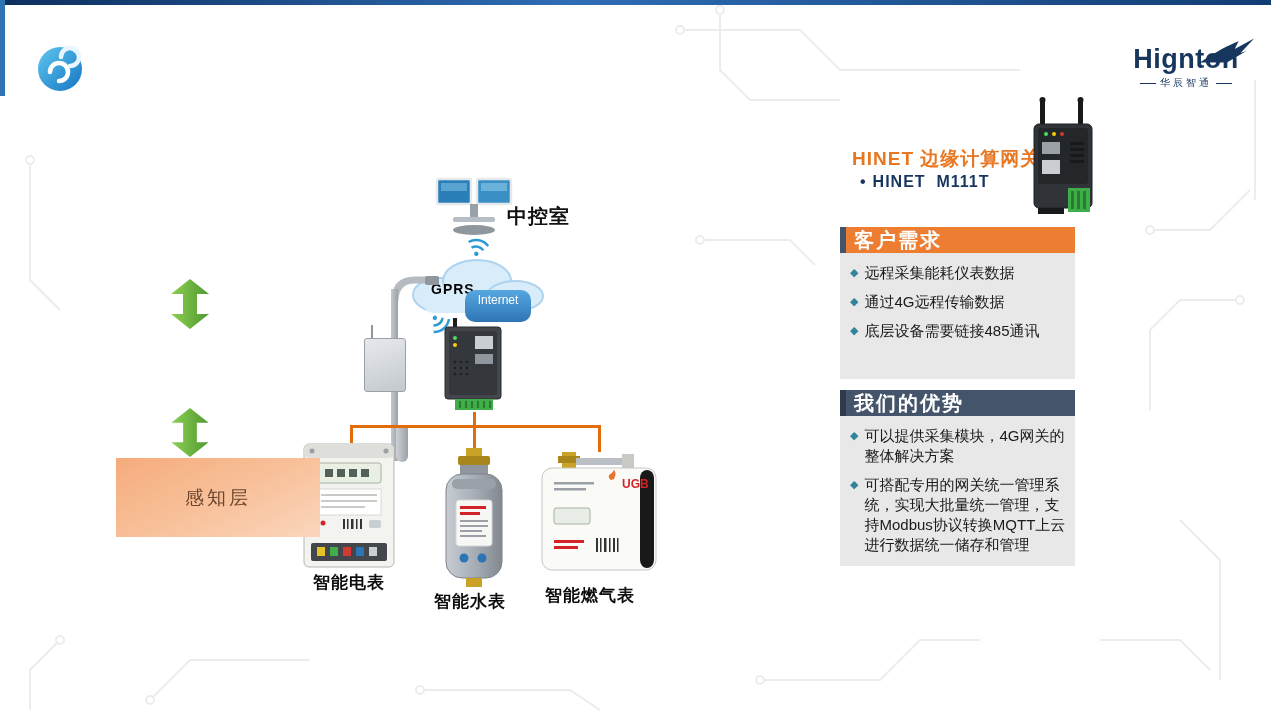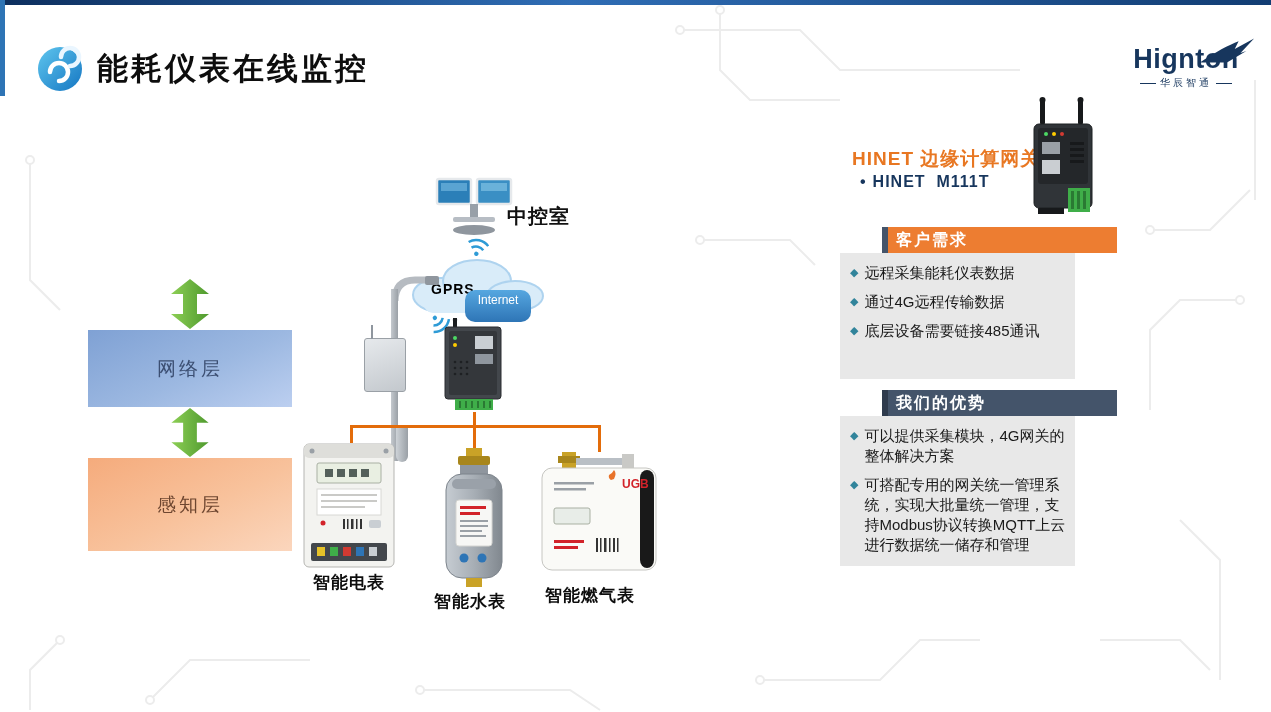--- a/index.html
+++ b/index.html
@@ -22,21 +22,21 @@
   .logo-brand { font-size:27px; font-weight:800; color:#17365d; letter-spacing:0.5px; }
   .logo-sub { display:flex; align-items:center; gap:4px; margin-top:1px;
               font-size:10px; color:#17365d; letter-spacing:3px; white-space:nowrap; justify-content:center;text-align:right;}
   .logo-sub::before, .logo-sub::after { content:""; width:16px; height:1px; background:#17365d; }
 
   
   .layer { position:absolute; left:88px; width:204px; z-index:2; display:flex; align-items:center;
            justify-content:center; font-size:19px; letter-spacing:3px; color:#515151; }
   .layer-app { top:200px; height:78px; background:linear-gradient(155deg,#9f9f9f,#c4c4c4 55%,#dadada); }
   .layer-net { top:330px; height:77px; background:linear-gradient(155deg,#7fa1d4,#9cb8e1 55%,#bccff0); color:#3c4f72; }
-  .layer-per { top:458px; height:93px; background:linear-gradient(155deg,#f5ab7c,#f8c29c 55%,#fbd6bd); color:#6e4630; }
+  .layer-per { top:458px; height:79px; background:linear-gradient(155deg,#f5ab7c,#f8c29c 55%,#fbd6bd); color:#6e4630;margin-left:28px; }
   .layer-arrow { position:absolute; left:171px; width:38px; z-index:2; }
   .arrow-1 { top:279px; height:50px; }
   .arrow-2 { top:408px; height:49px; }
 
   
   .diagram { position:absolute; left:297px; top:173px; width:375px; height:402px; background:#ffffff; z-index:1; }
   .diagram > * { position:absolute; }
   .ctrl-label { left:210px; top:30px; font-size:20px; font-weight:600; color:#111; letter-spacing:1px; }
   .cloud-gprs { left:134px; top:108px; font-size:14px; font-weight:800; color:#000000; letter-spacing:1px; }
   .cloud-internet { left:168px; top:117px; width:66px; height:32px; border-radius:10px;
@@ -55,21 +55,21 @@
 
   
   .prod-title { position:absolute; left:852px; top:146px; z-index:2; font-size:19px; font-weight:800;
                 color:#e87722; letter-spacing:1px; }
   .prod-model { position:absolute; left:860px; top:173px; z-index:2; font-size:16px; font-weight:700;
                 color:#17365d; letter-spacing:1px; white-space:pre; }
   .prod-model .dot { margin-right:6px; }
   .prod-img { position:absolute; left:1028px; top:96px; z-index:2; }
 
   .banner { position:absolute; left:840px; width:235px; height:26px; z-index:2; display:flex; align-items:center;
-            color:#fff; font-size:16px; font-weight:800; letter-spacing:2px;margin-left:42px; }
+            color:#fff; font-size:20px; font-weight:800; letter-spacing:2px; }
   .banner .notch { width:6px; height:100%; background:#44546a; margin-right:8px; }
   .banner-needs { top:227px; background:#ed7d31; }
   .banner-adv { top:390px; background:#44546a; }
   .banner-adv .notch { background:#2f3b4d; }
 
   .panel { position:absolute; left:840px; width:235px; z-index:2; background:#e8e8e8; padding:10px 8px 8px 10px; }
   .panel-needs { top:253px; height:126px; }
   .panel-adv { top:416px; height:150px; }
   .bullet-row { display:flex; align-items:flex-start; margin-bottom:9px; }
   .diamond { flex:0 0 auto; font-size:11px; color:#31849b; margin:3px 6px 0 0; }
@@ -117,42 +117,38 @@
     <defs>
       <linearGradient id="hg" x1="0" y1="0" x2="1" y2="1">
         <stop offset="0" stop-color="#5fc6ee"></stop>
           <stop offset="1" stop-color="#1576c2"></stop>
       </linearGradient>
     </defs>
     <circle cx="24" cy="24" r="22" fill="url(#hg)"></circle>
     <path d="M14,27 a9,9 0 1 1 9,9" stroke="#ffffff" stroke-width="4.5" fill="none" stroke-linecap="round"></path>
     <path d="M34,21 a9,9 0 1 0 -9,-9" stroke="#eaf6ff" stroke-width="4.5" fill="none" stroke-linecap="round"></path>
   </svg>
-  <h1 class="page-title">能耗仪表在线监控</h1>
 
   <div class="logo">
     <svg class="logo-swoosh" viewBox="0 0 60 30">
       <path d="M2,27 C18,16 32,9 42,5 L38,13 58,2 44,17 50,15 30,27 Z" fill="#17365d"></path>
     </svg>
     <div class="logo-brand">Hignton</div>
     <div class="logo-sub">华辰智通</div>
   </div>
 
   <svg class="layer-arrow arrow-1" viewBox="0 0 38 50">
     <defs>
         <linearGradient id="ag" x1="0" y1="0" x2="1" y2="0">
       <stop offset="0" stop-color="#8dcf55"></stop>
           <stop offset="1" stop-color="#4f9a2e"></stop>
         </linearGradient>
       </defs>
     <polygon points="19,0 38,15 26,15 26,35 38,35 19,50 0,35 12,35 12,15 0,15" fill="url(#ag)"></polygon>
   </svg>
-  <div class="layer layer-net">
-    <span>网络层</span>
-  </div>
   <svg class="layer-arrow arrow-2" viewBox="0 0 38 50">
     <polygon points="19,0 38,15 26,15 26,35 38,35 19,50 0,35 12,35 12,15 0,15" fill="url(#ag)"></polygon>
   </svg>
   <div class="layer layer-per">
     <span>感知层</span>
   </div>
 
   <div class="diagram">
 
     <svg style="left:138px; top:4px;" width="78" height="62" viewBox="0 0 78 62">

